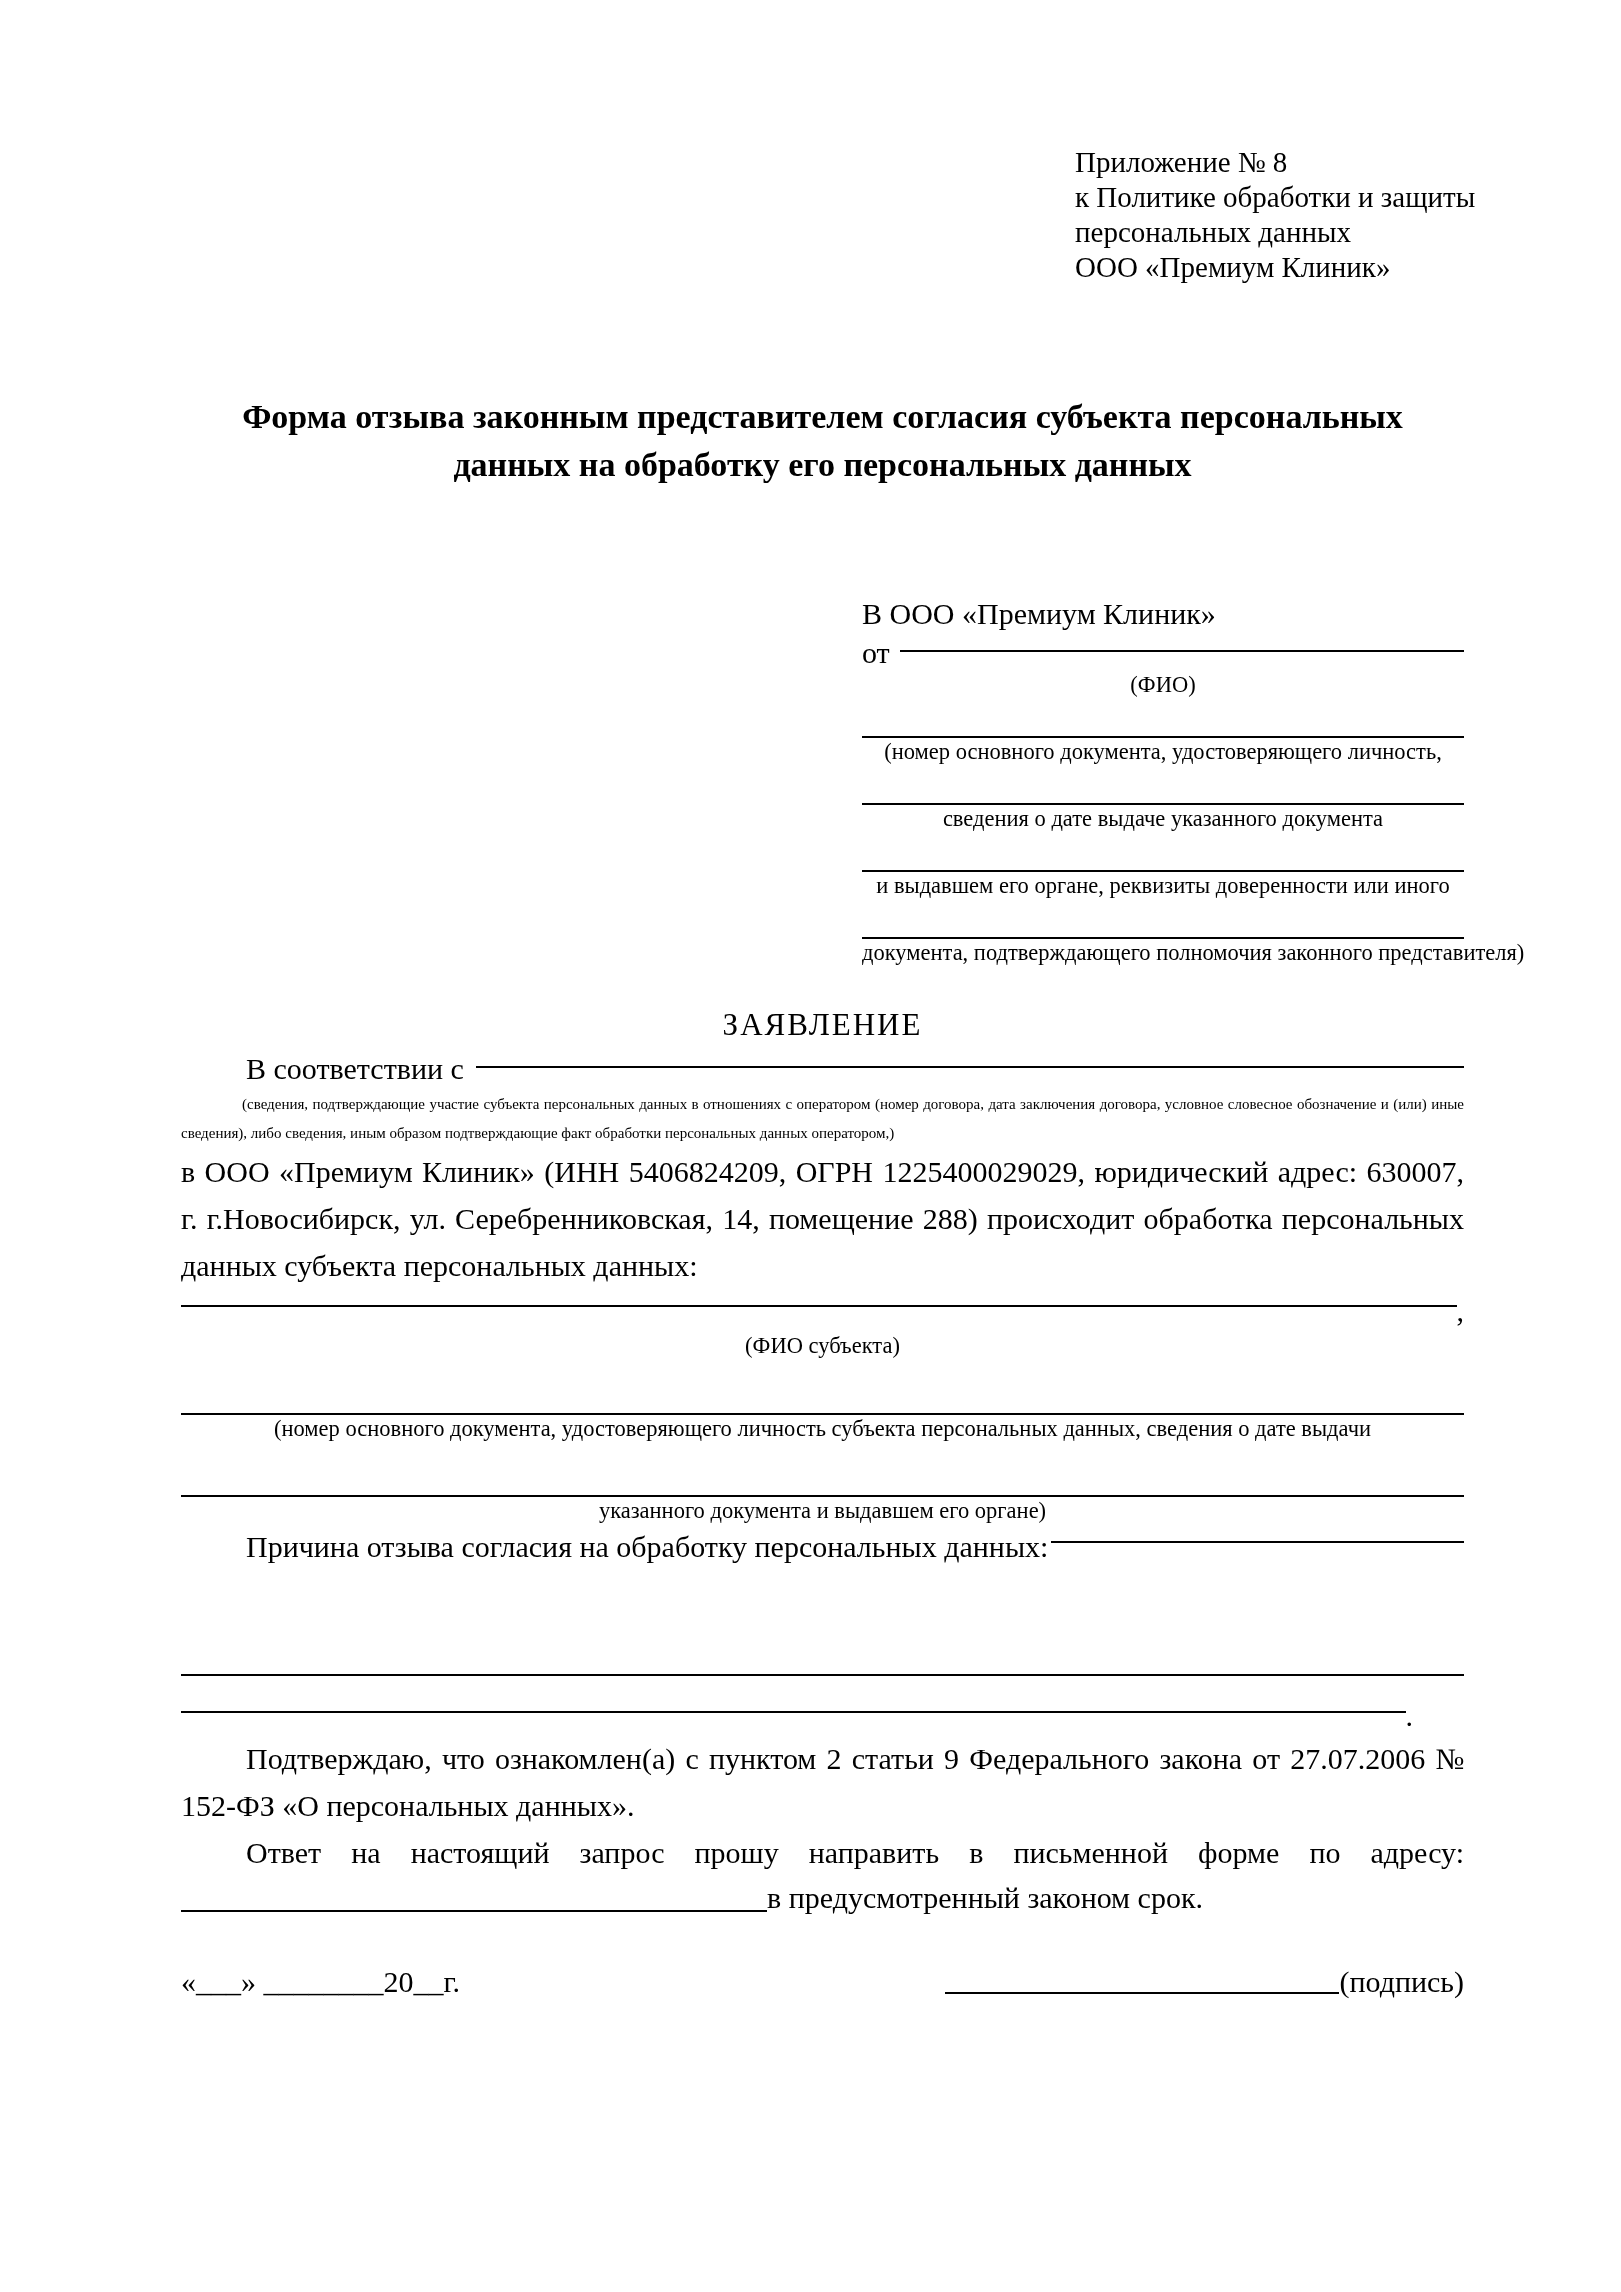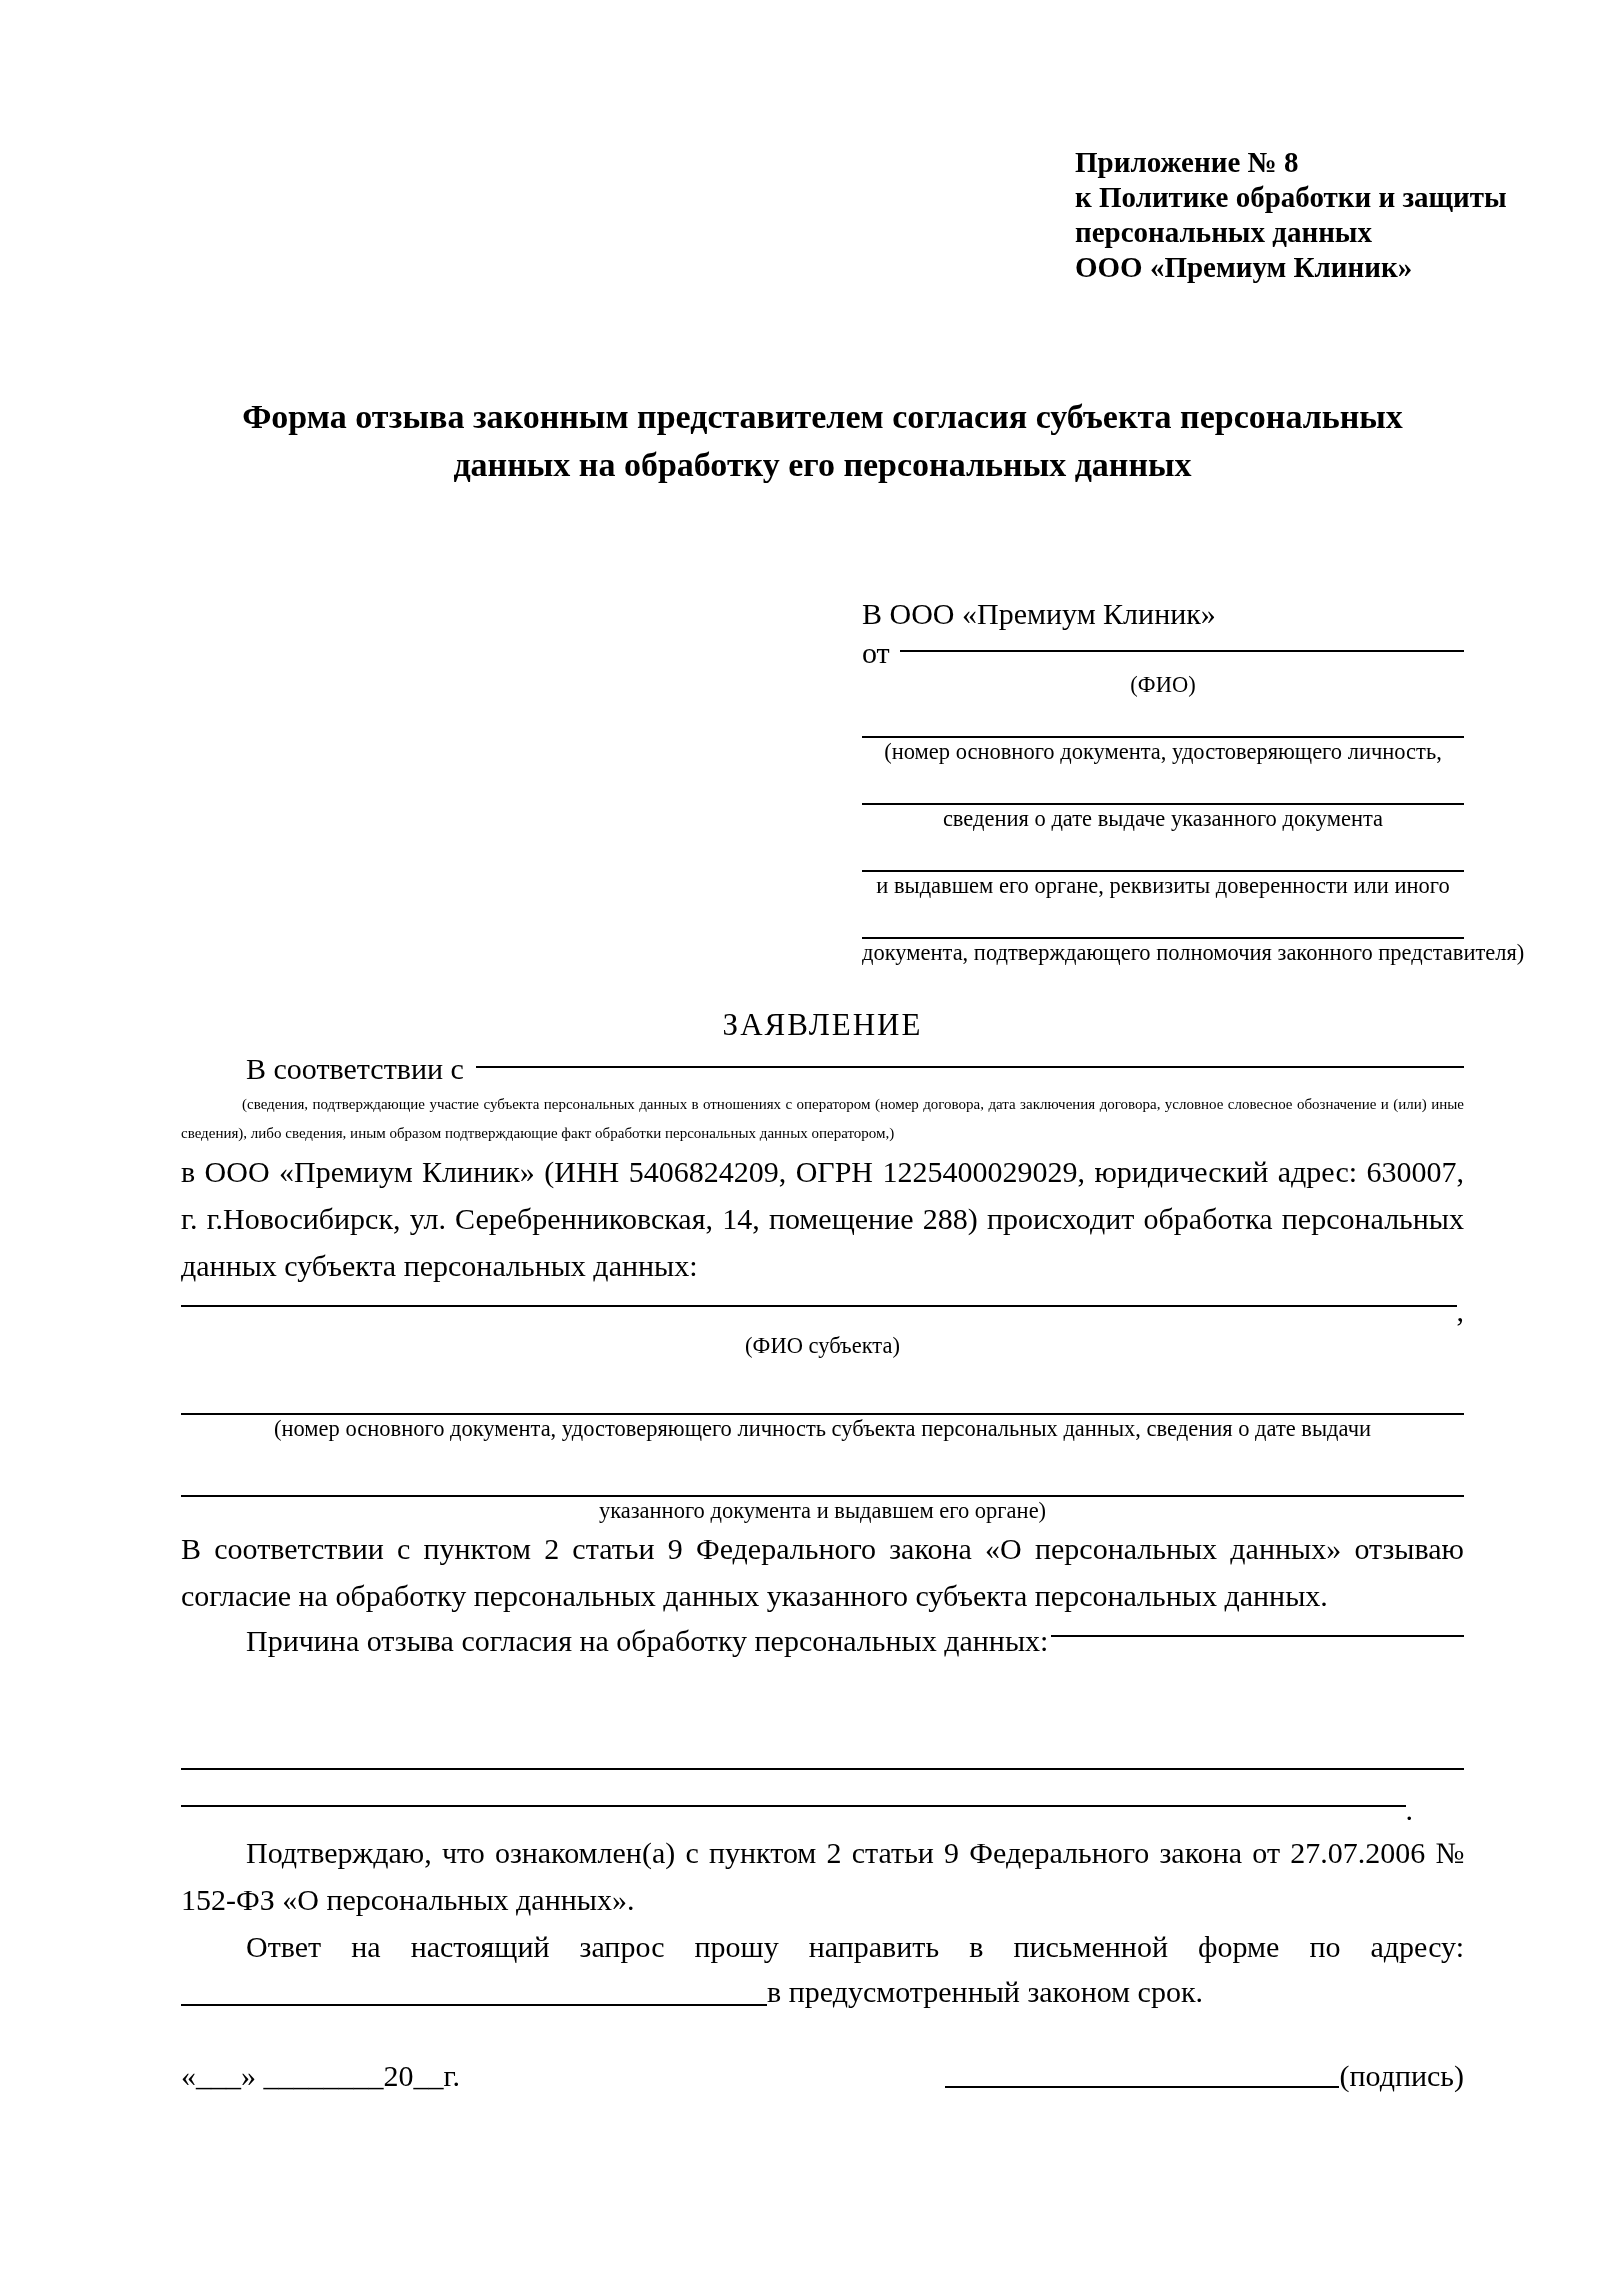--- a/index.html
+++ b/index.html
@@ -6,21 +6,21 @@
   .page {
     position:relative;
     width:1621px; height:2293px;
     background:#ffffff;
     color:#000;
     font-family:"Liberation Serif","DejaVu Serif",serif;
     box-sizing:border-box;
     padding:145px 157px 0 181px;
     overflow:hidden;
   }
-  .hdr-note { margin-left:894px; font-size:29px; line-height:35px; white-space:nowrap;font-weight:bold; }
+  .hdr-note { margin-left:894px; font-size:29px; line-height:35px; white-space:nowrap; }
   .doc-title { margin-top:108px; text-align:center; font-weight:bold; font-size:34px; line-height:48px; }
   .addressee { margin-top:104px; margin-left:681px; font-size:30px; }
   .addr-to { line-height:41px; }
   .flex-row { display:flex; align-items:center; }
   .from-row { height:37px; }
   .from-row .lbl { margin-right:9.8px; }
   .fill { flex:1 1 auto; border-bottom:2.9px solid #000; margin-bottom:3.9px; }
   .cap { font-size:22.5px; line-height:28px; text-align:center; white-space:nowrap; }
   .blank { height:37px; border-bottom:2.9px solid #000; }
   .stmt-heading { margin-top:35px; text-align:center; font-size:31px; line-height:45px; letter-spacing:2px; }
@@ -93,21 +93,20 @@
     </div>
     <div class="cap">(ФИО субъекта)</div>
 
     <div class="gap16"></div>
     <div class="blank"></div>
     <div class="cap">(номер основного документа, удостоверяющего личность субъекта персональных данных, сведения о дате выдачи</div>
     <div class="gap16"></div>
     <div class="blank"></div>
     <div class="cap">указанного документа и выдавшем его органе)</div>
 
-    <div class="para">В соответствии с пунктом 2 статьи 9 Федерального закона «О персональных данных» отзываю согласие на обработку персональных данных указанного субъекта персональных данных.</div>
 
     <div class="flex-row uline-row">
       <span class="lbl indented" style="margin-right:3px;">Причина отзыва согласия на обработку персональных данных:</span>
       <span class="fill"></span>
     </div>
 
     <div class="gap70"></div>
     <div class="blank"></div>
     <div class="gap36"></div>
     <div class="flex-row uline-row short-right" style="height:9.8px;">

